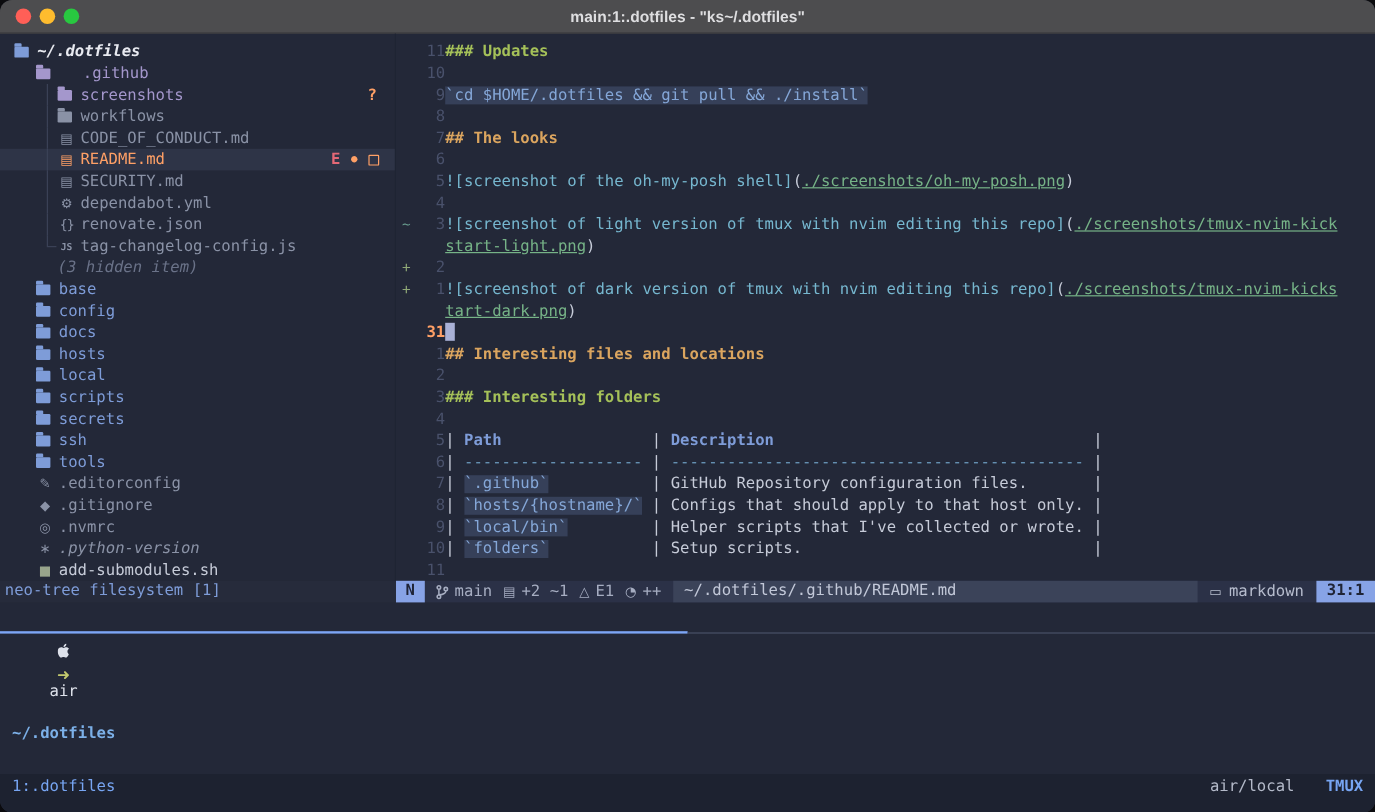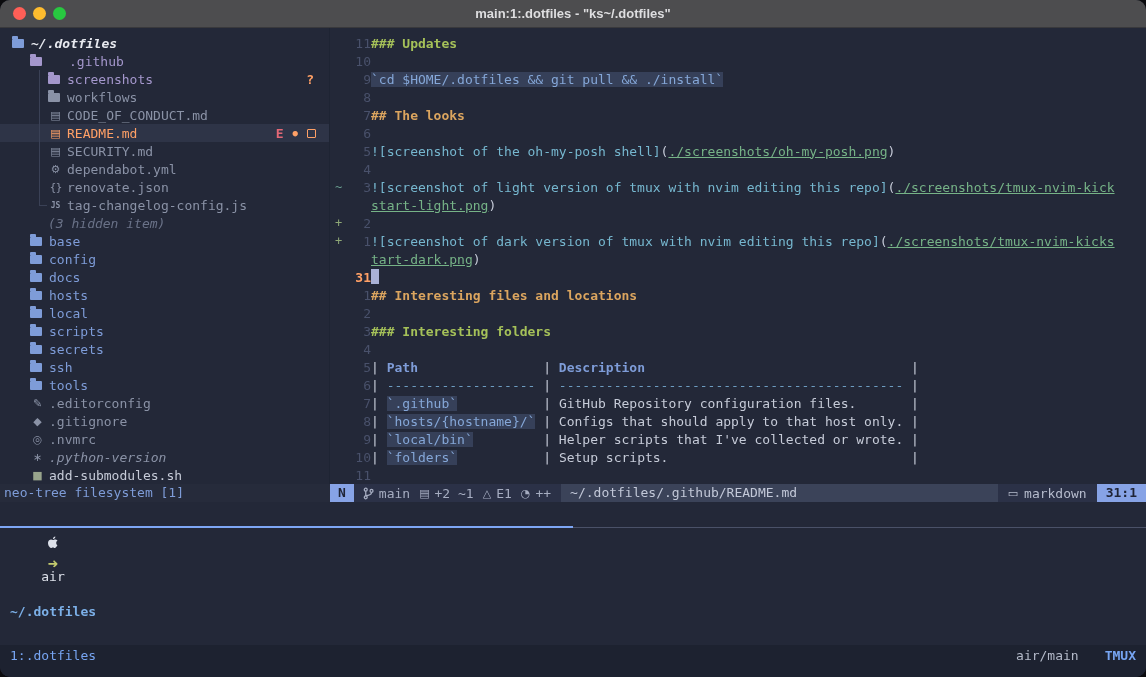--- a/index.html
+++ b/index.html
@@ -409,18 +409,18 @@
       <span class="p-node">20.15.0</span>
     </div>
     <div class="p-row">
       <span class="p-arrow">➜</span>
     </div>
   </div>
 
   <div class="tmuxbar">
     <span class="tm-left">1:.dotfiles</span>
     <span class="tm-right">
-      <span class="tm-host">air/main</span>
+      <span class="tm-host">air/local</span>
       <span class="tm-label">TMUX</span>
     </span>
   </div>
 
 </div>
 
 </body></html>

